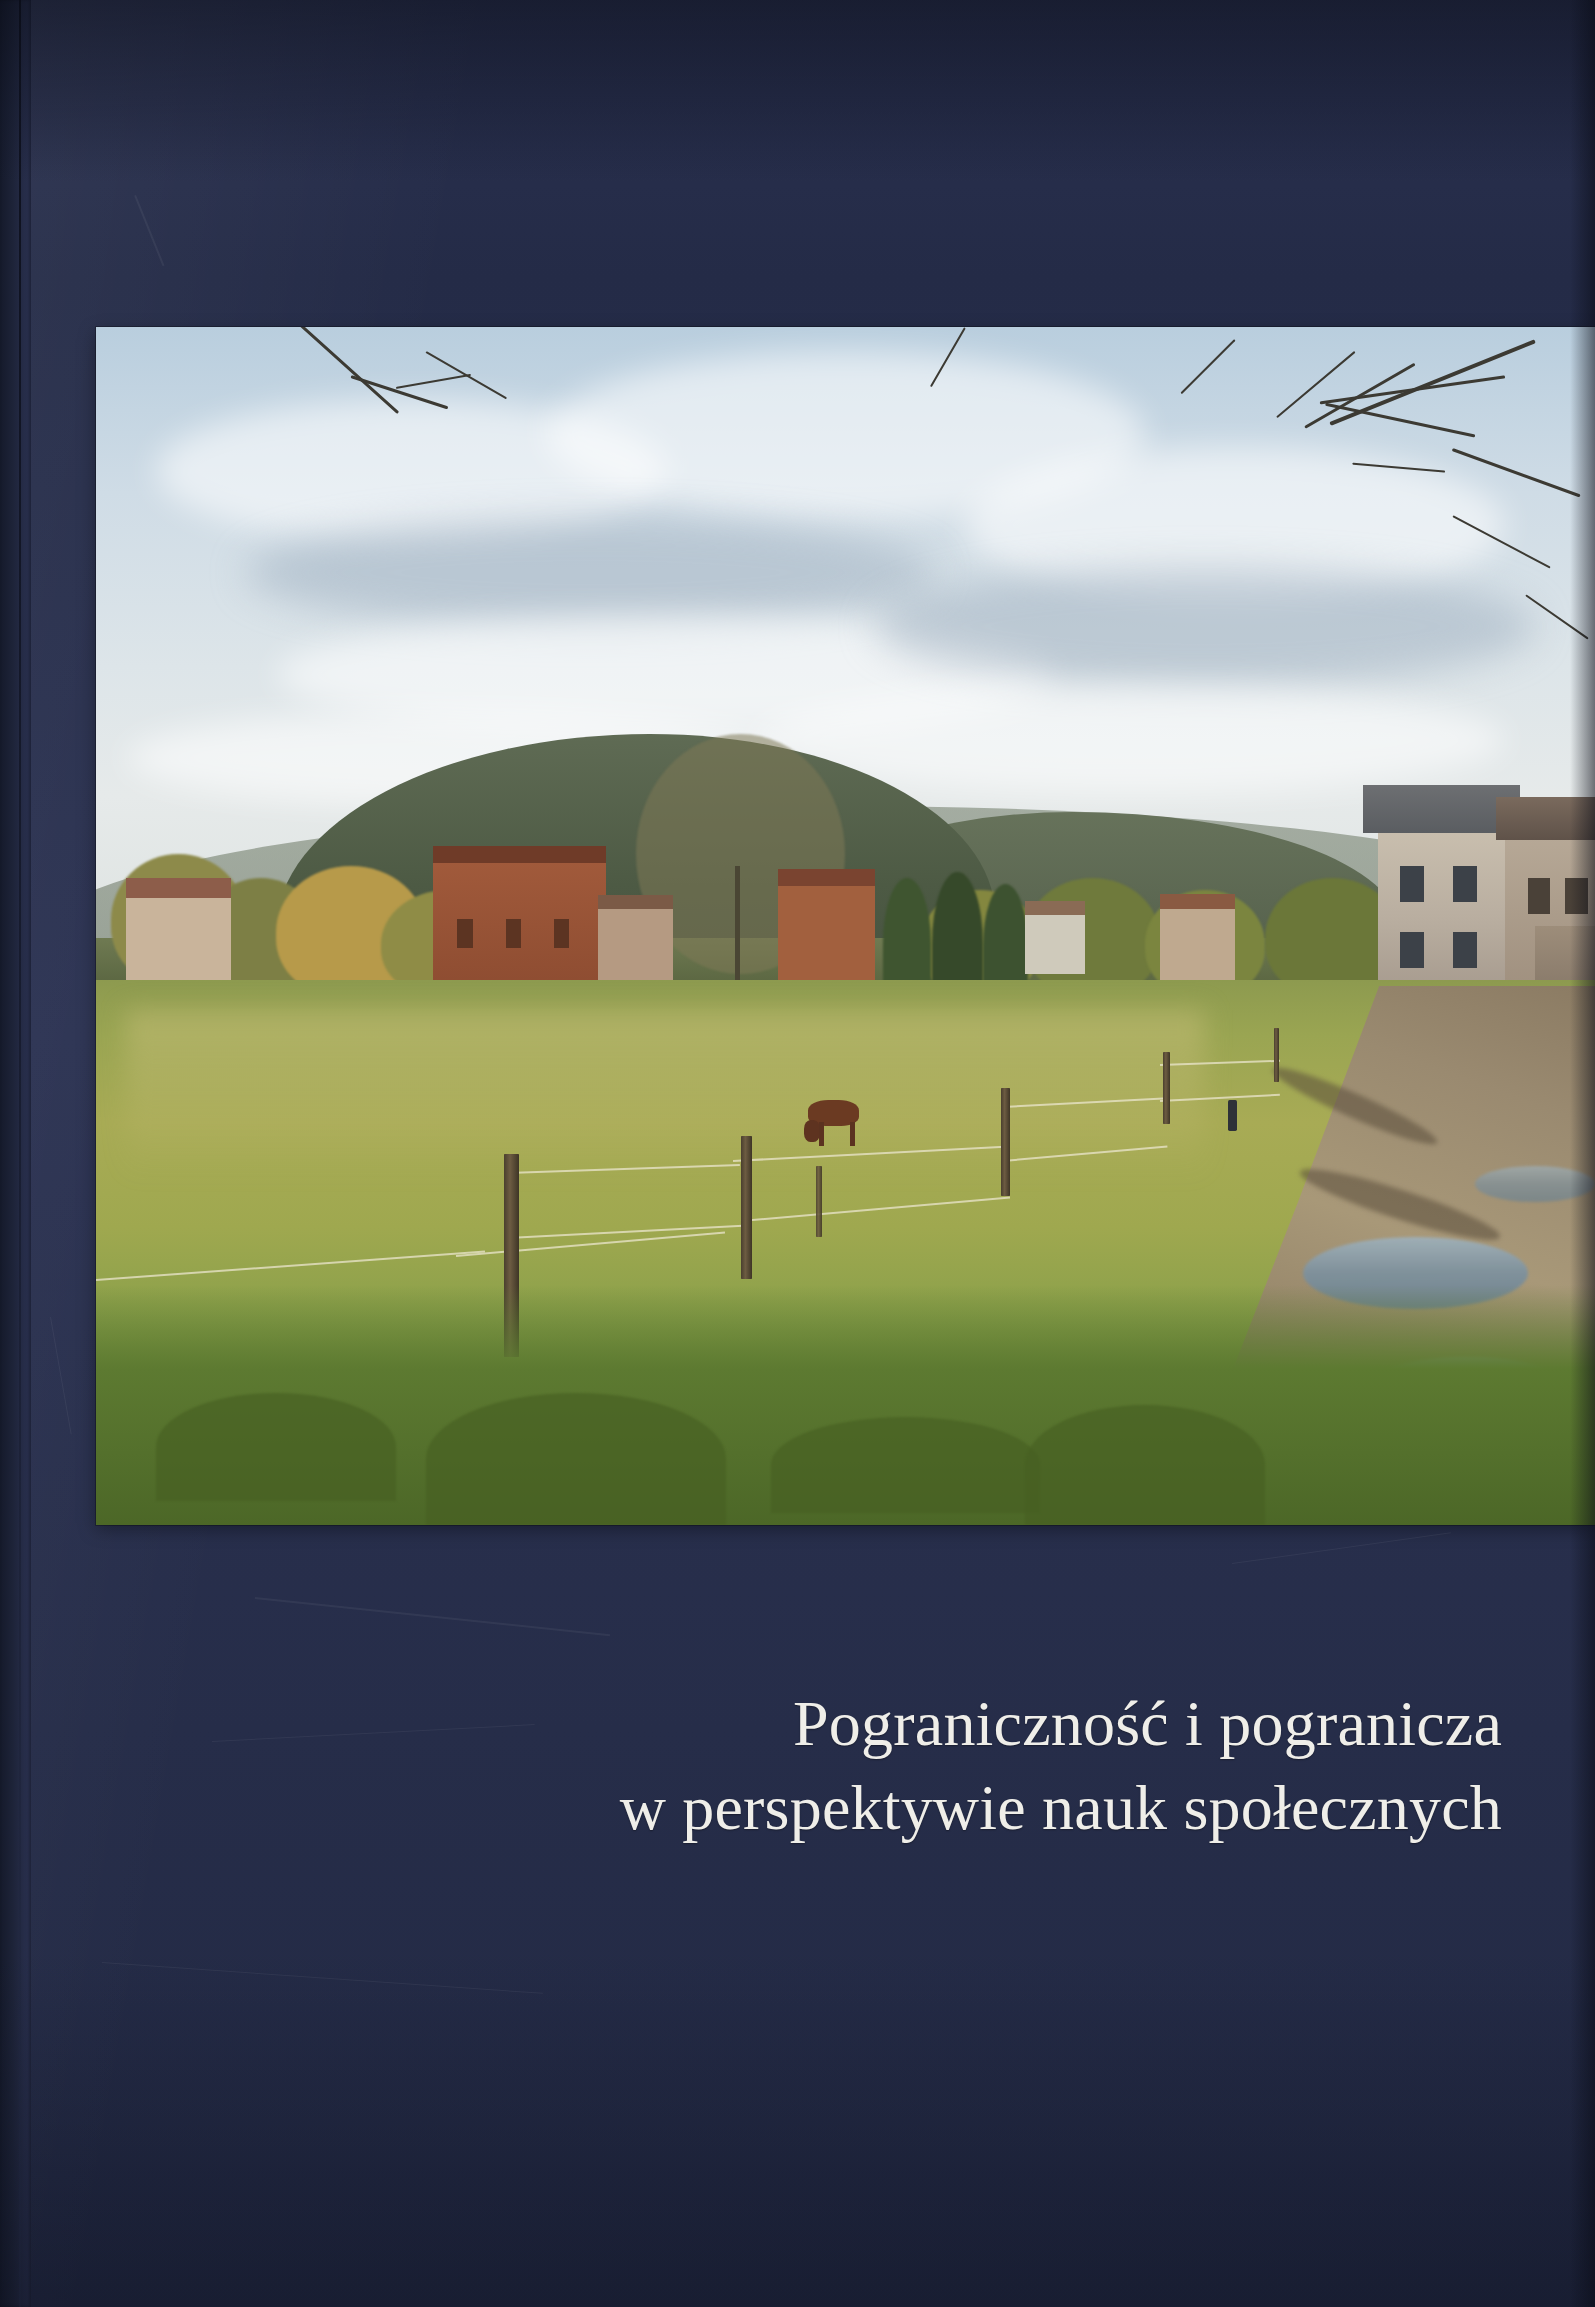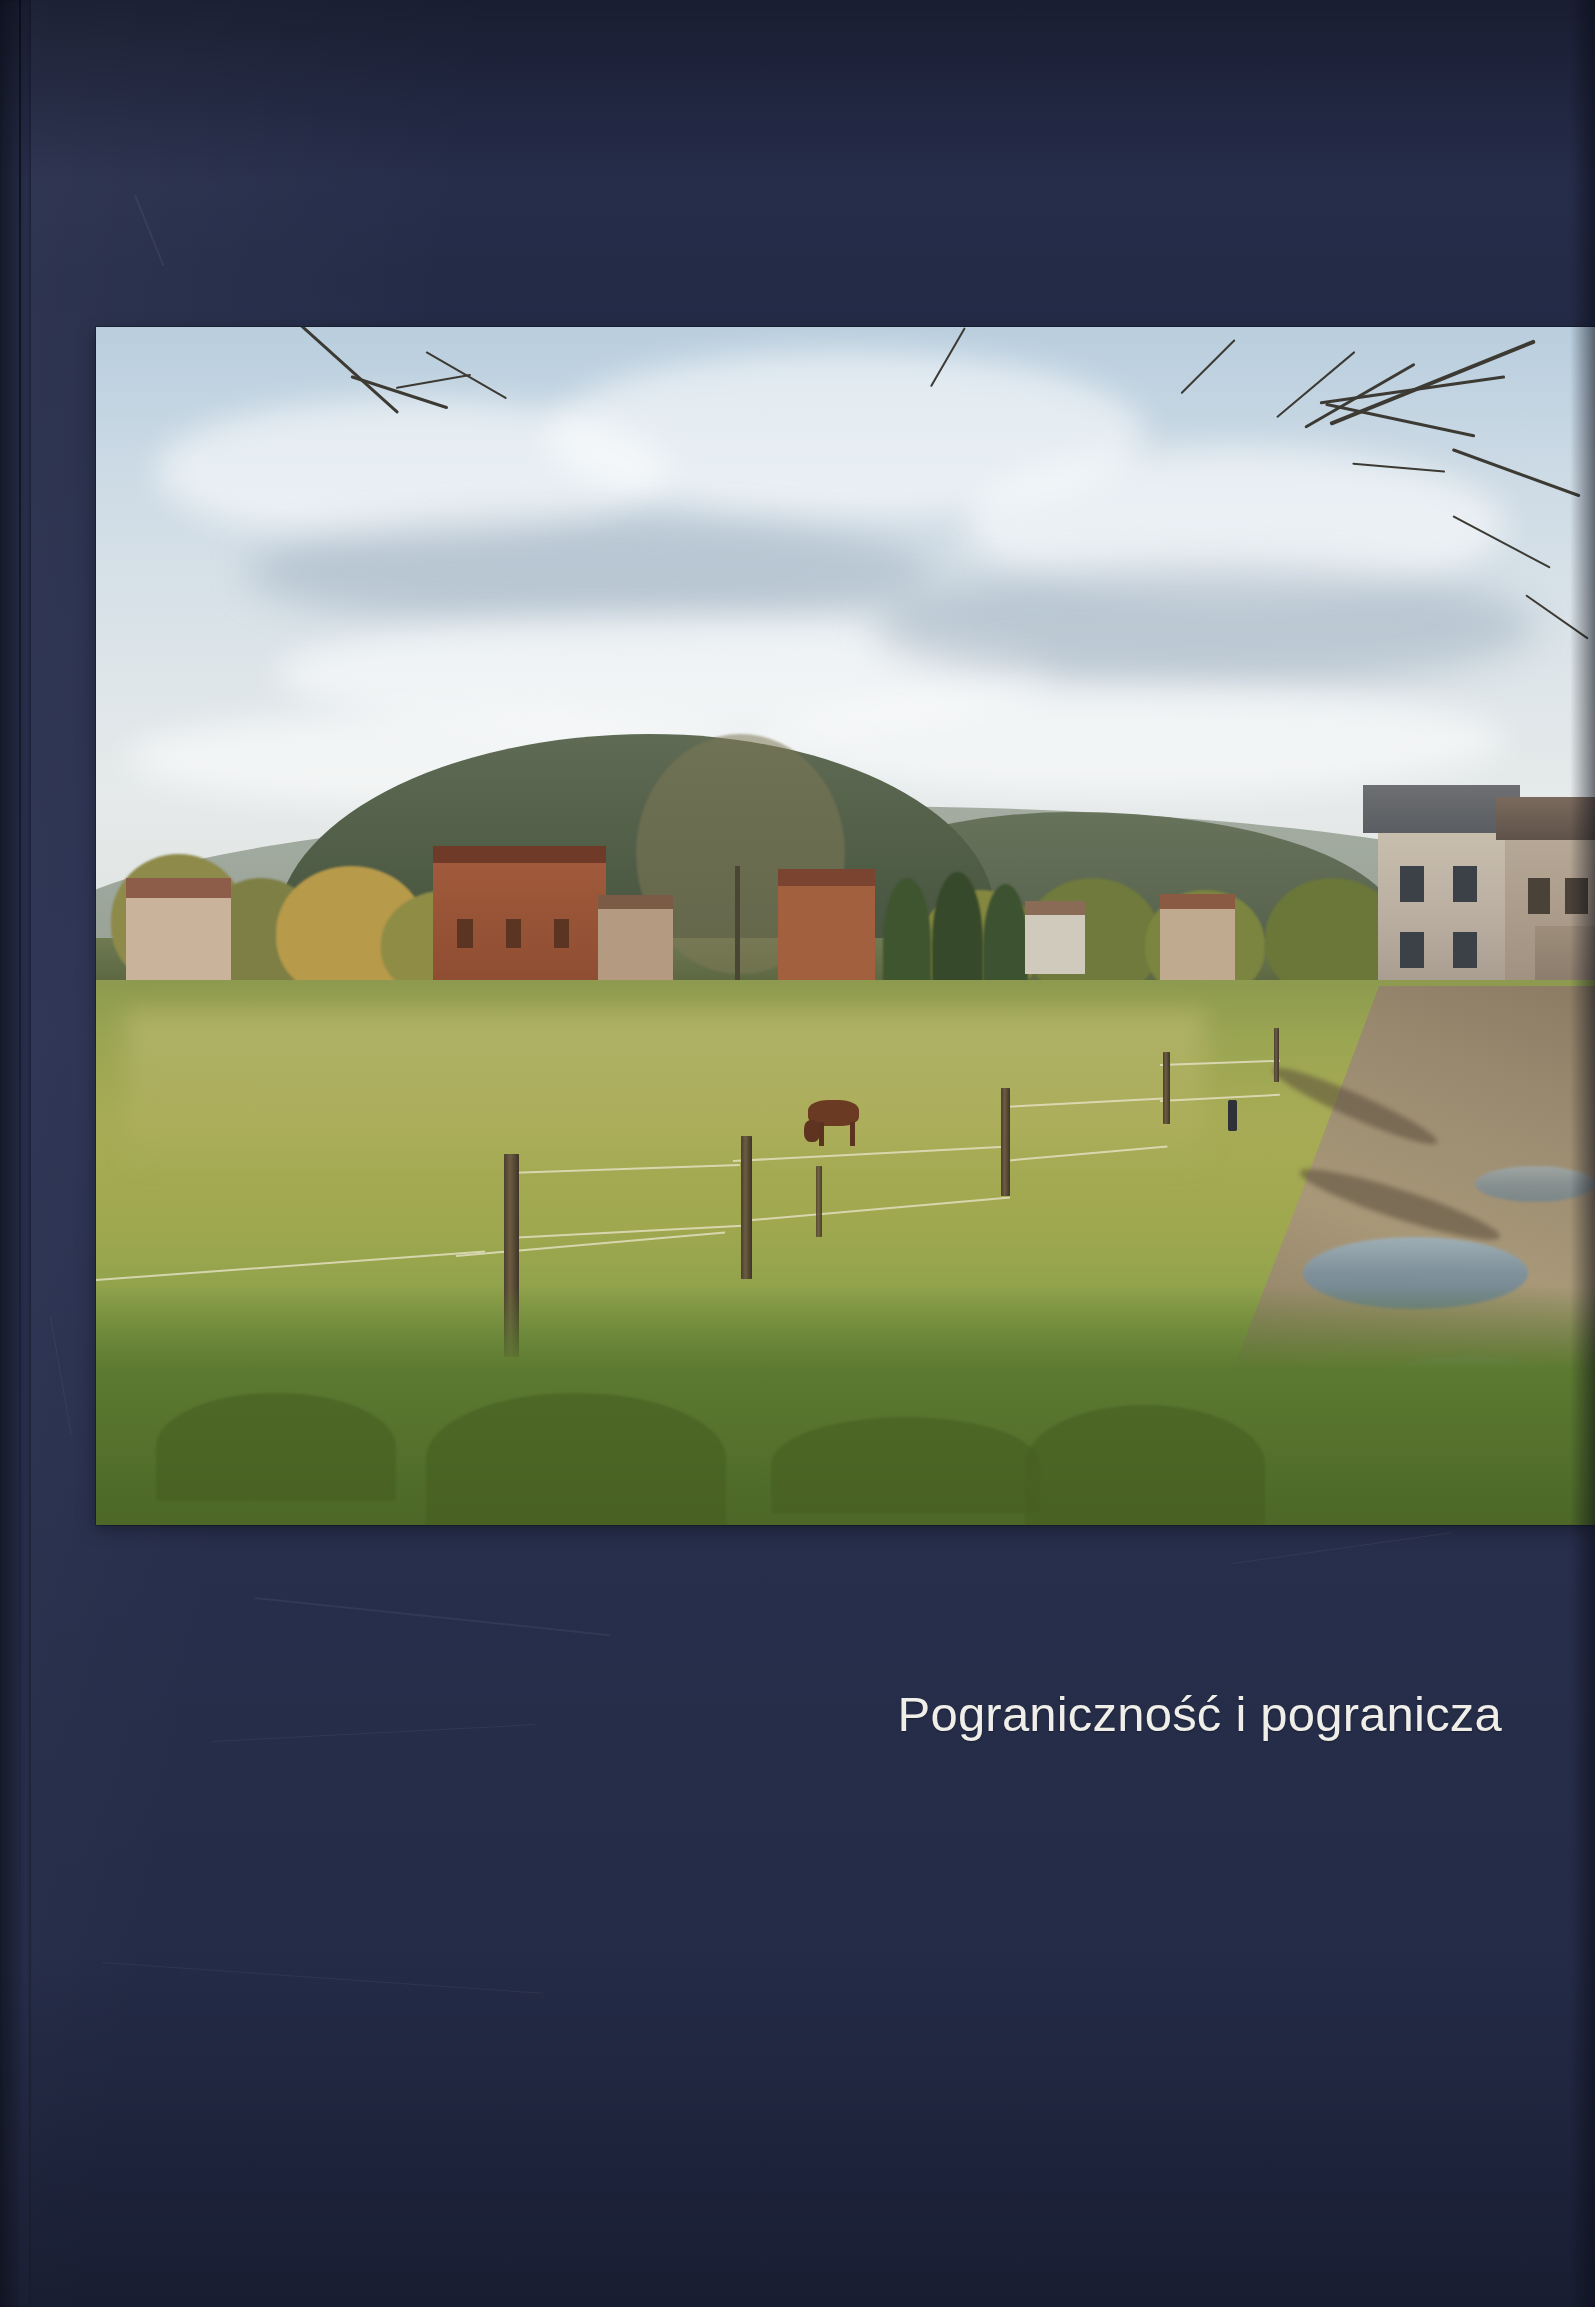--- a/index.html
+++ b/index.html
@@ -288,23 +288,23 @@
   }
 
   
   .title-block {
     position: absolute;
     left: 0;
     right: 93px;
     top: 1682px;
     text-align: right;
     color: #efeee9;
-    font-family: Liberation Sans, sans-serif;
+    font-family: Liberation Serif, serif;
     font-weight: 400;
-    font-size: 49px;
+    font-size: 64px;
     line-height: 1.32;
     letter-spacing: 0.2px;
     text-shadow: 0 0.8px 1.7px rgba(0,0,0,0.35);
   }
   .title-line {
     display: block;
     white-space: nowrap;
   }
 </style>
 </head>
@@ -442,20 +442,21 @@
     <div class="branch" style="left:97%;top:20%;width:110px;height:1.7px;transform:rotate(208deg);"></div>
     <div class="branch" style="left:90%;top:12%;width:93px;height:1.7px;transform:rotate(185deg);"></div>
     <div class="branch" style="left:99.5%;top:26%;width:76px;height:1.7px;transform:rotate(215deg);"></div>
     <div class="branch" style="left:76%;top:1%;width:76px;height:1.7px;transform:rotate(135deg);"></div>
     <div class="branch" style="left:58%;top:0%;width:68px;height:1.7px;transform:rotate(120deg);"></div>
 
   </div>
 
   <div class="title-block">
     <span class="title-line">Pograniczność i pogranicza</span>
+    <span class="title-line">w perspektywie nauk społecznych</span>
   </div>
 
   <div class="top-band"></div>
   <div class="bottom-vignette"></div>
   <div class="right-edge"></div>
 
   <div class="scratch" style="left:136px;top:195px;width:76px;height:1.7px;transform:rotate(68deg);"></div>
   <div class="scratch" style="left:255px;top:1597px;width:357px;height:1.7px;transform:rotate(6deg);"></div>
   <div class="scratch" style="left:212px;top:1741px;width:323px;height:0.8px;transform:rotate(-3deg);"></div>
   <div class="scratch" style="left:102px;top:1962px;width:442px;height:0.8px;transform:rotate(4deg);"></div>

